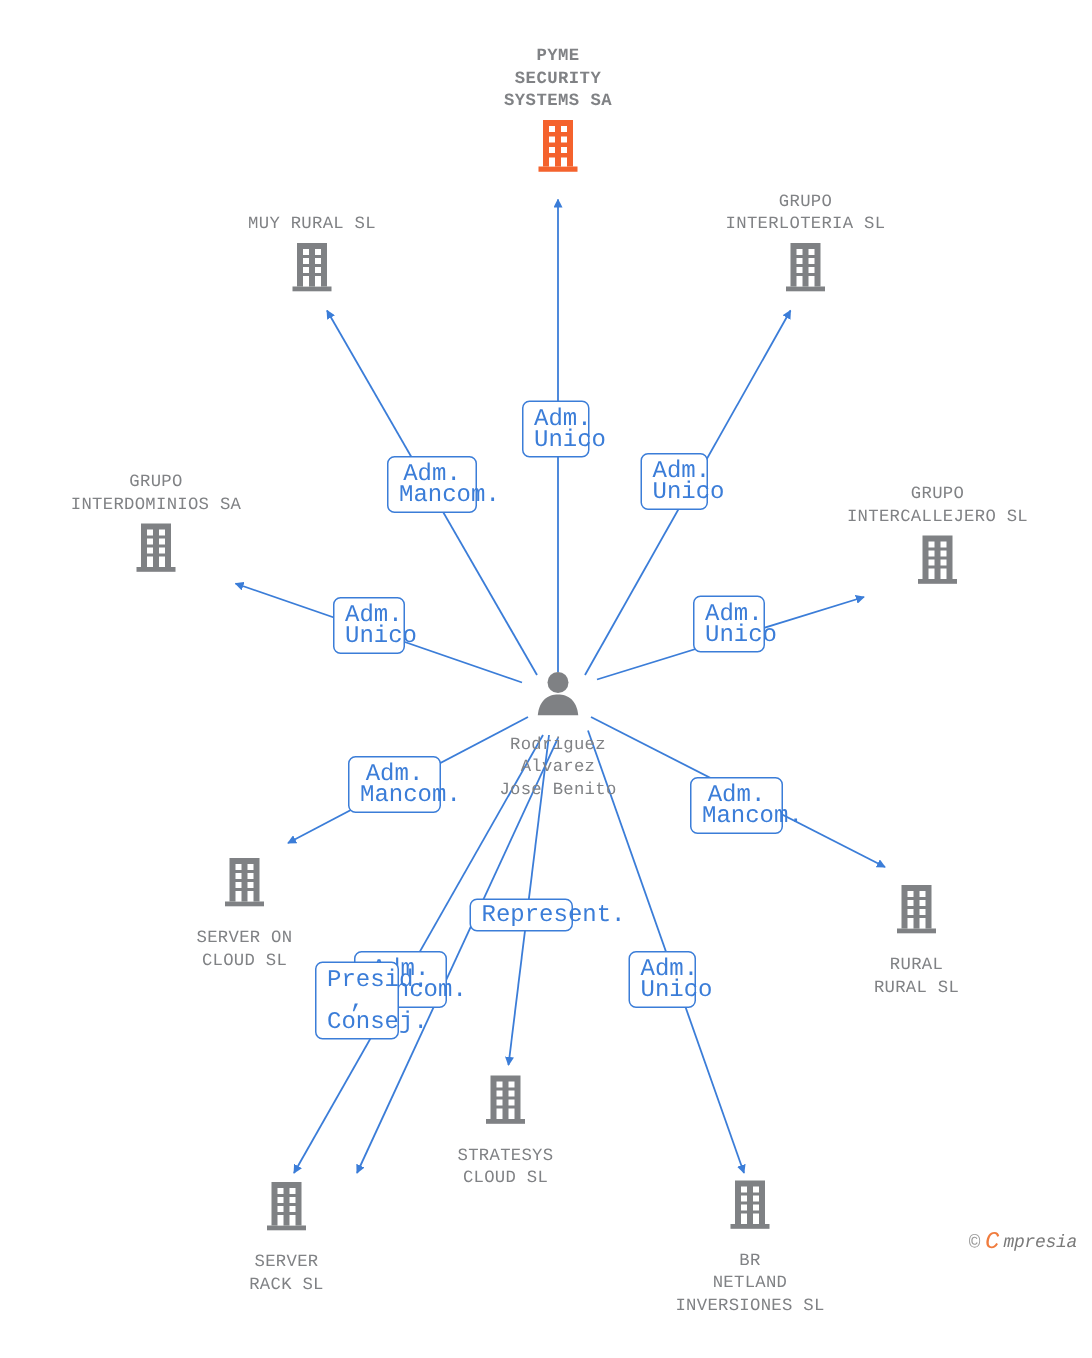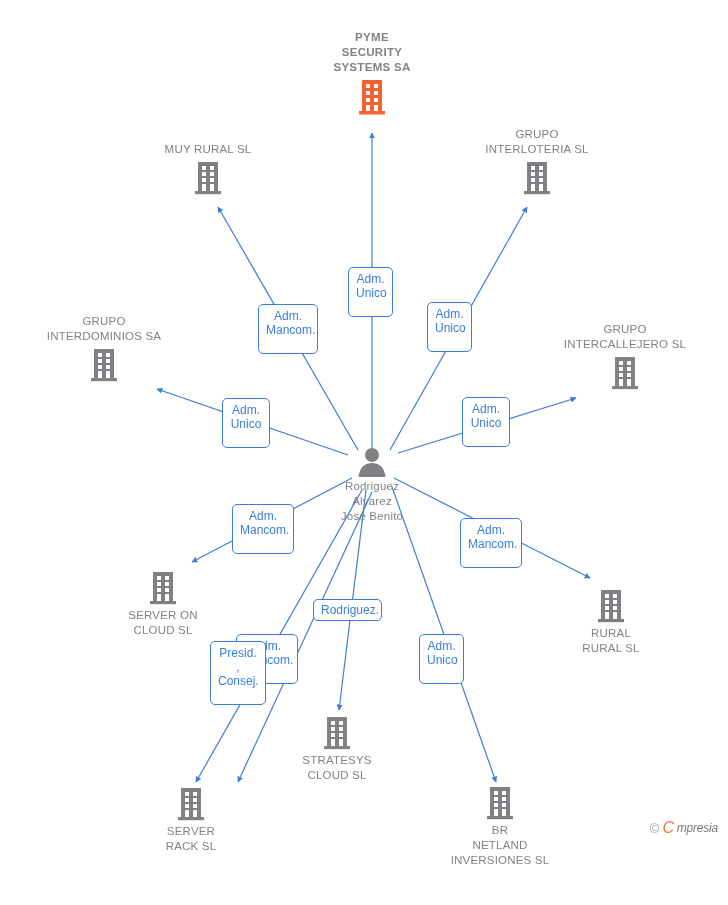--- a/index.html
+++ b/index.html
@@ -12,20 +12,21 @@
     height: 905px;
     position: relative;
     overflow: hidden;
     font-family: "Liberation Sans", sans-serif;
   }
   #diagram-root {
     position: absolute;
     inset: 0;
     width: 728px;
     height: 845px;
+    font-family: Liberation Mono, monospace;
   }
   svg.edges {
     position: absolute;
     left: 0;
     top: 0;
     width: 728px;
     height: 905px;
     pointer-events: none;
   }
   .node {
@@ -45,32 +46,32 @@
     color: #808285;
     font-weight: bold;
     letter-spacing: 0.3px;
   }
   .node-icon {
     display: block;
     margin: 0 auto;
     line-height: 0;
   }
   .node.label-above .node-icon { margin-top: 3px; }
-  .node.label-below .node-label { margin-top: 2px; }
+  .node.label-below .node-label { margin-top: 12px; }
 
   .edge-label {
     position: absolute;
     border: 1px solid #3b7dd8;
     border-radius: 5px;
     background: #ffffff;
     color: #3b7dd8;
-    font-size: 12px;
+    font-size: 16px;
     line-height: 14px;
     text-align: center;
-    padding: 4px 7px 16px 7px;
+    padding: 4px 7px 4px 7px;
     white-space: pre-line;
     box-sizing: border-box;
   }
   .watermark {
     position: absolute;
     right: 10px;
     bottom: 8px;
     display: flex;
     align-items: center;
     gap: 3px;
@@ -355,21 +356,21 @@
 
   <div class="edge-label" style="left:460px; top:518px; width:62px;">Adm.
 Mancom.</div>
 
   <div class="edge-label" style="left:236px; top:634px; width:62px;">Adm.
 Mancom.</div>
 
   <div class="edge-label" style="left:210px; top:641px; width:56px;">Presid. ,
 Consej.</div>
 
-  <div class="edge-label" style="left:313px; top:599px; width:69px; padding-top:3px; padding-bottom:3px;">Rodriguez.</div>
+  <div class="edge-label" style="left:313px; top:599px; width:69px; padding-top:3px; padding-bottom:3px;">Represent.</div>
 
   <div class="edge-label" style="left:419px; top:634px; width:45px;">Adm.
 Unico</div>
 
   <div class="watermark">
     <span class="wm-c">©</span>
     <span class="wm-mark">C</span>
     <span class="wm-rest">mpresia</span>
   </div>
 

